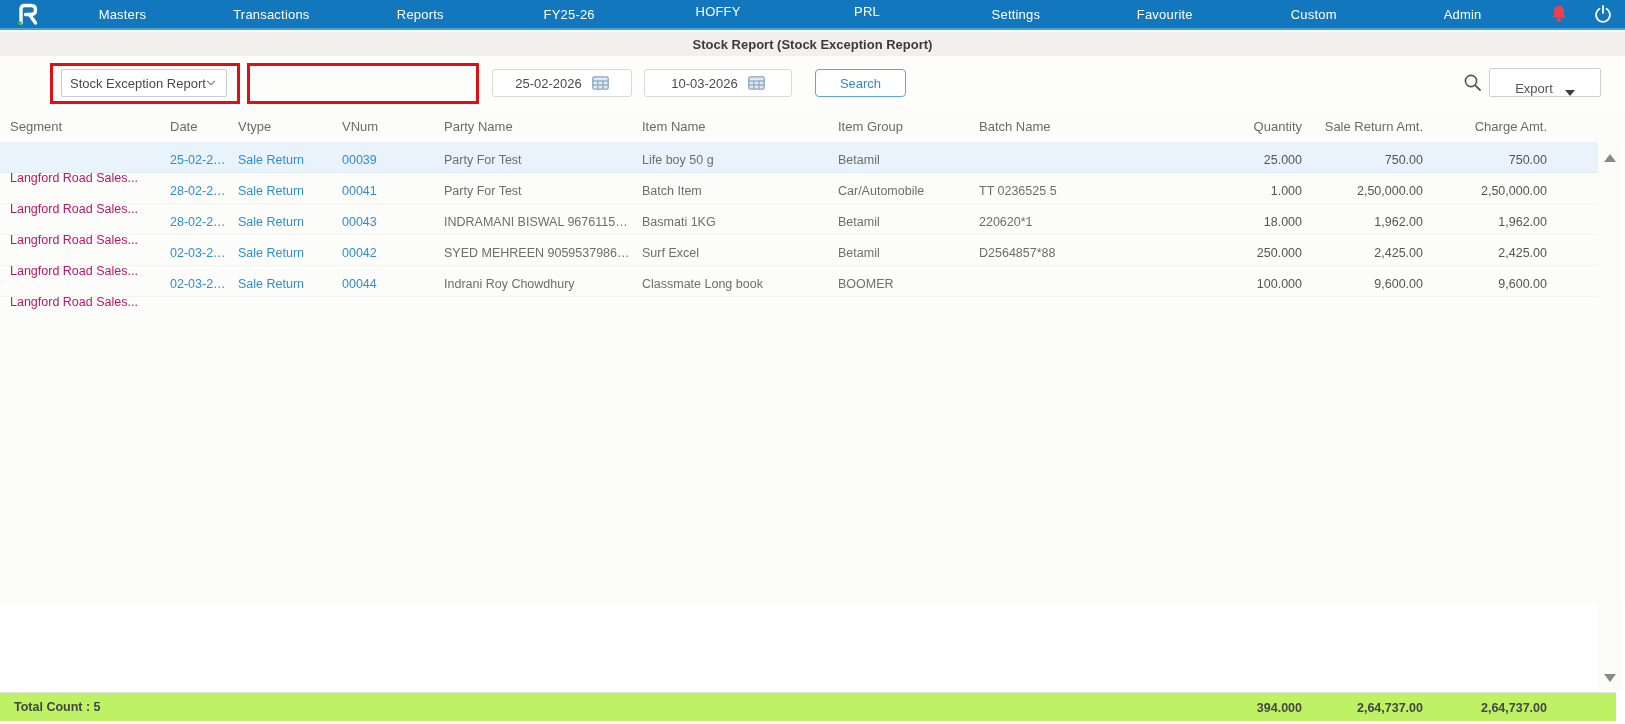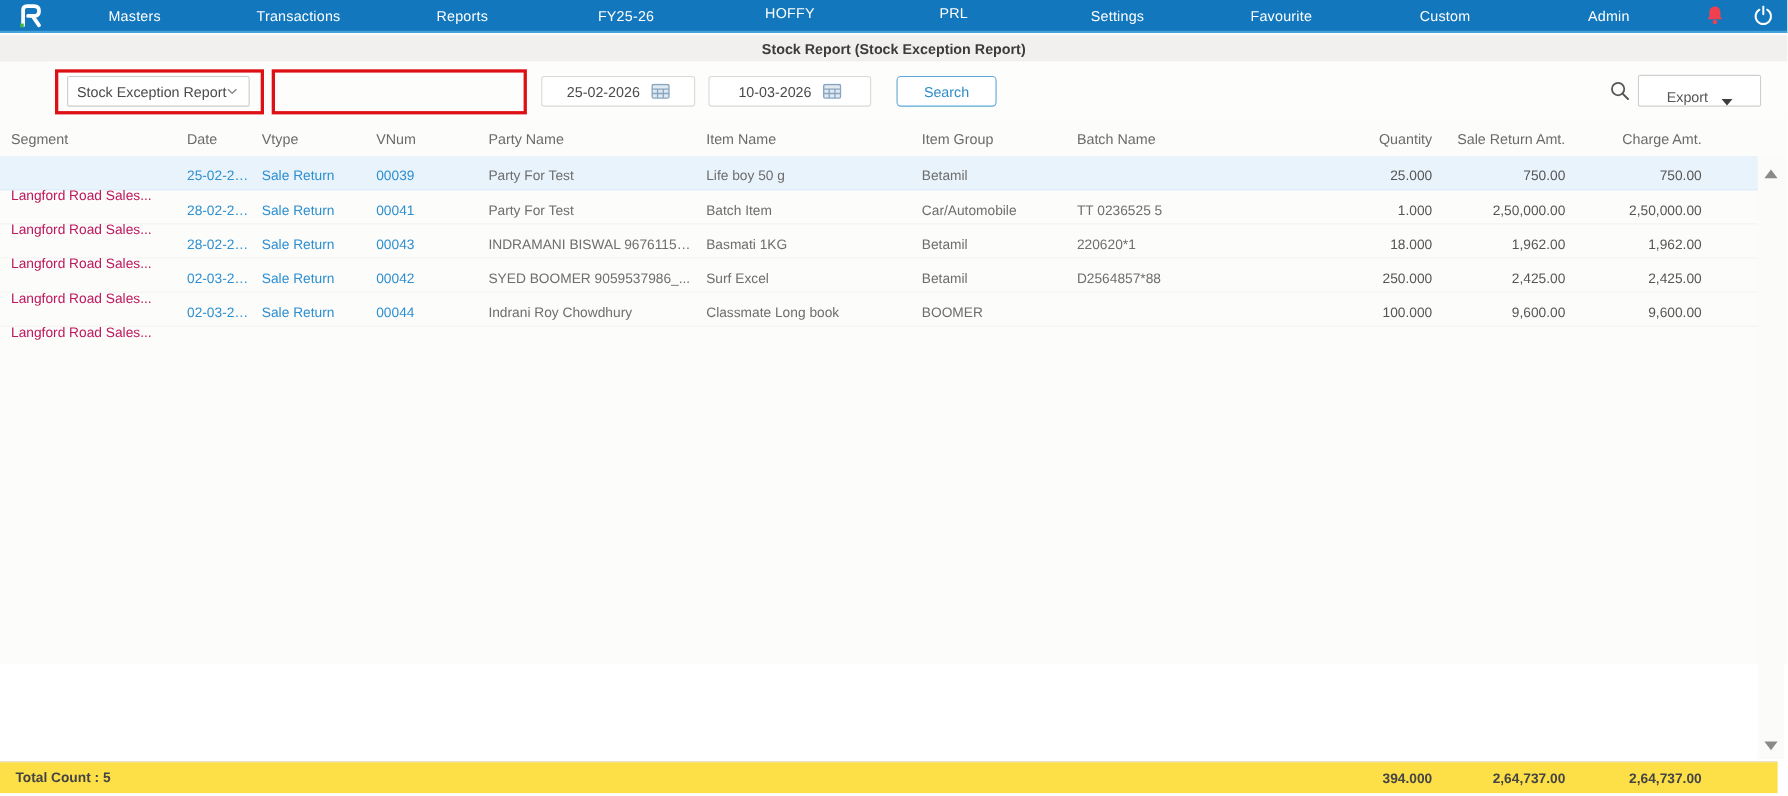--- a/index.html
+++ b/index.html
@@ -72,21 +72,21 @@
 
   
   .scroll { position:absolute; top:142px; left:1598px; width:24px; height:548px; background:#fbfbfa; }
   .arr { position:absolute; left:6px; width:0; height:0; cursor:pointer; }
   .arr.up { top:12px; border-left:6px solid transparent; border-right:6px solid transparent;
             border-bottom:8px solid #8a8a8a; }
   .arr.down { top:532px; border-left:6px solid transparent; border-right:6px solid transparent;
               border-top:8px solid #8a8a8a; }
 
   
-  .footerbar { position:absolute; top:692px; left:0; width:1616px; height:29px; background:#fde047;
+  .footerbar { position:absolute; top:692px; left:0; width:1616px; height:29px; background:#bef264;
                border-top:1px solid #e6e4e1; }
   .total-count { position:absolute; left:14px; top:0; line-height:29px; font-size:12.5px;
                  font-weight:bold; color:#444; }
   .foot { position:absolute; top:0; left:0; height:29px; align-items:center; }
   .foot .cell { font-size:12.5px; font-weight:bold; color:#454545; }
 </style>
 </head>
 <body>
 
 <div class="app">
@@ -227,21 +227,21 @@
     <div class="cell c-batch">220620*1</div>
     <div class="cell num c-qty">18.000</div>
     <div class="cell num c-sramt">1,962.00</div>
     <div class="cell num c-chamt">1,962.00</div>
   </div>
       <div class="grid trow" style="">
     <div class="cell first c-segment">Langford Road Sales...</div>
     <div class="cell blue c-date">02-03-2026</div>
     <div class="cell blue c-vtype">Sale Return</div>
     <div class="cell blue c-vnum">00042</div>
-    <div class="cell c-party">SYED BOOMER 9059537986_...</div>
+    <div class="cell c-party">SYED MEHREEN 9059537986_...</div>
     <div class="cell c-item">Surf Excel</div>
     <div class="cell c-group">Betamil</div>
     <div class="cell c-batch">D2564857*88</div>
     <div class="cell num c-qty">250.000</div>
     <div class="cell num c-sramt">2,425.00</div>
     <div class="cell num c-chamt">2,425.00</div>
   </div>
       <div class="grid trow" style="">
     <div class="cell first c-segment">Langford Road Sales...</div>
     <div class="cell blue c-date">02-03-2026</div>

